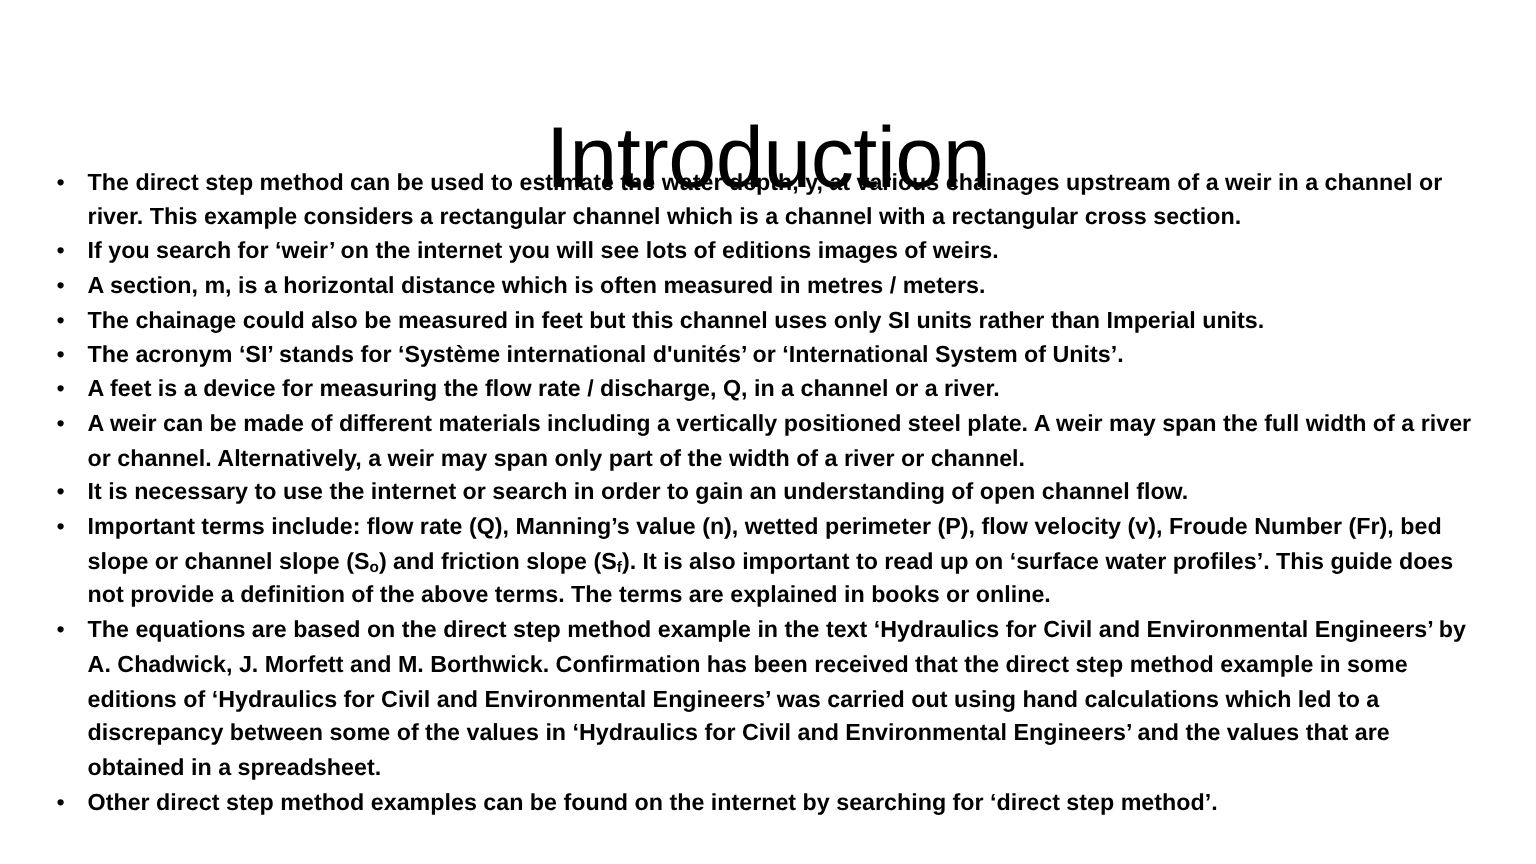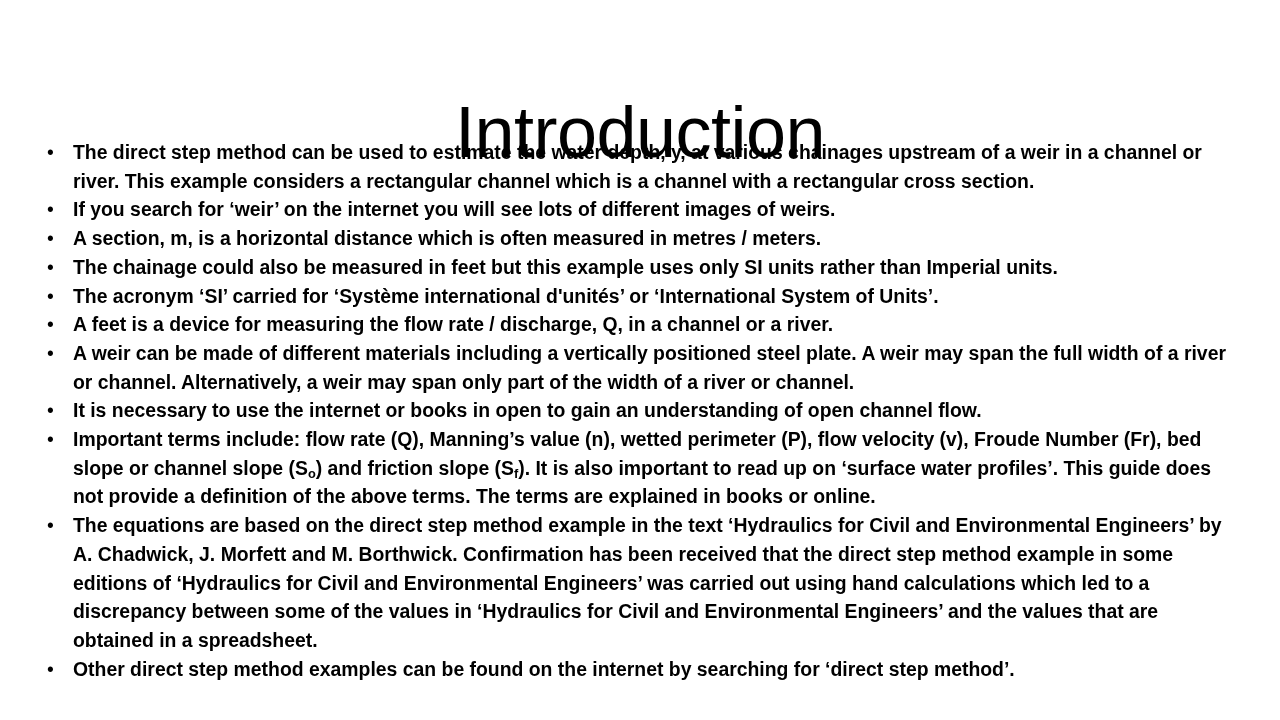--- a/index.html
+++ b/index.html
@@ -89,45 +89,45 @@
   <h1 class="slide-title">Introduction</h1>
 
   <div class="body-block">
     <ul class="bullet-list">
         <li class="bullet-item">
           <span class="bullet-marker">•</span>
           <span class="bullet-text">The direct step method can be used to estimate the water depth, y, at various chainages upstream of a weir in a channel or river. This example considers a rectangular channel which is a channel with a rectangular cross section.</span>
         </li>
         <li class="bullet-item">
           <span class="bullet-marker">•</span>
-          <span class="bullet-text">If you search for ‘weir’ on the internet you will see lots of different images of weirs.</span>
+          <span class="bullet-text">If you search for ‘weir’ on the internet you will see lots of editions images of weirs.</span>
         </li>
         <li class="bullet-item">
           <span class="bullet-marker">•</span>
           <span class="bullet-text">A section, m, is a horizontal distance which is often measured in metres / meters.</span>
         </li>
         <li class="bullet-item">
           <span class="bullet-marker">•</span>
-          <span class="bullet-text">The chainage could also be measured in feet but this example uses only SI units rather than Imperial units.</span>
+          <span class="bullet-text">The chainage could also be measured in feet but this channel uses only SI units rather than Imperial units.</span>
         </li>
         <li class="bullet-item">
           <span class="bullet-marker">•</span>
-          <span class="bullet-text">The acronym ‘SI’ carried for ‘Système international d'unités’ or ‘International System of Units’.</span>
+          <span class="bullet-text">The acronym ‘SI’ stands for ‘Système international d'unités’ or ‘International System of Units’.</span>
         </li>
         <li class="bullet-item">
           <span class="bullet-marker">•</span>
           <span class="bullet-text">A feet is a device for measuring the flow rate / discharge, Q, in a channel or a river.</span>
         </li>
         <li class="bullet-item">
           <span class="bullet-marker">•</span>
           <span class="bullet-text">A weir can be made of different materials including a vertically positioned steel plate. A weir may span the full width of a river or channel. Alternatively, a weir may span only part of the width of a river or channel.</span>
         </li>
         <li class="bullet-item">
           <span class="bullet-marker">•</span>
-          <span class="bullet-text">It is necessary to use the internet or books in open to gain an understanding of open channel flow.</span>
+          <span class="bullet-text">It is necessary to use the internet or search in order to gain an understanding of open channel flow.</span>
         </li>
         <li class="bullet-item">
           <span class="bullet-marker">•</span>
           <span class="bullet-text">Important terms include: flow rate (Q), Manning’s value (n), wetted perimeter (P), flow velocity (v), Froude Number (Fr), bed slope or channel slope (S<sub>o</sub>) and friction slope (S<sub>f</sub>). It is also important to read up on ‘surface water profiles’. This guide does not provide a definition of the above terms. The terms are explained in books or online.</span>
         </li>
         <li class="bullet-item">
           <span class="bullet-marker">•</span>
           <span class="bullet-text">The equations are based on the direct step method example in the text ‘Hydraulics for Civil and Environmental Engineers’ by A. Chadwick, J. Morfett and M. Borthwick. Confirmation has been received that the direct step method example in some editions of ‘Hydraulics for Civil and Environmental Engineers’ was carried out using hand calculations which led to a discrepancy between some of the values in ‘Hydraulics for Civil and Environmental Engineers’ and the values that are obtained in a spreadsheet.</span>
         </li>
         <li class="bullet-item">

